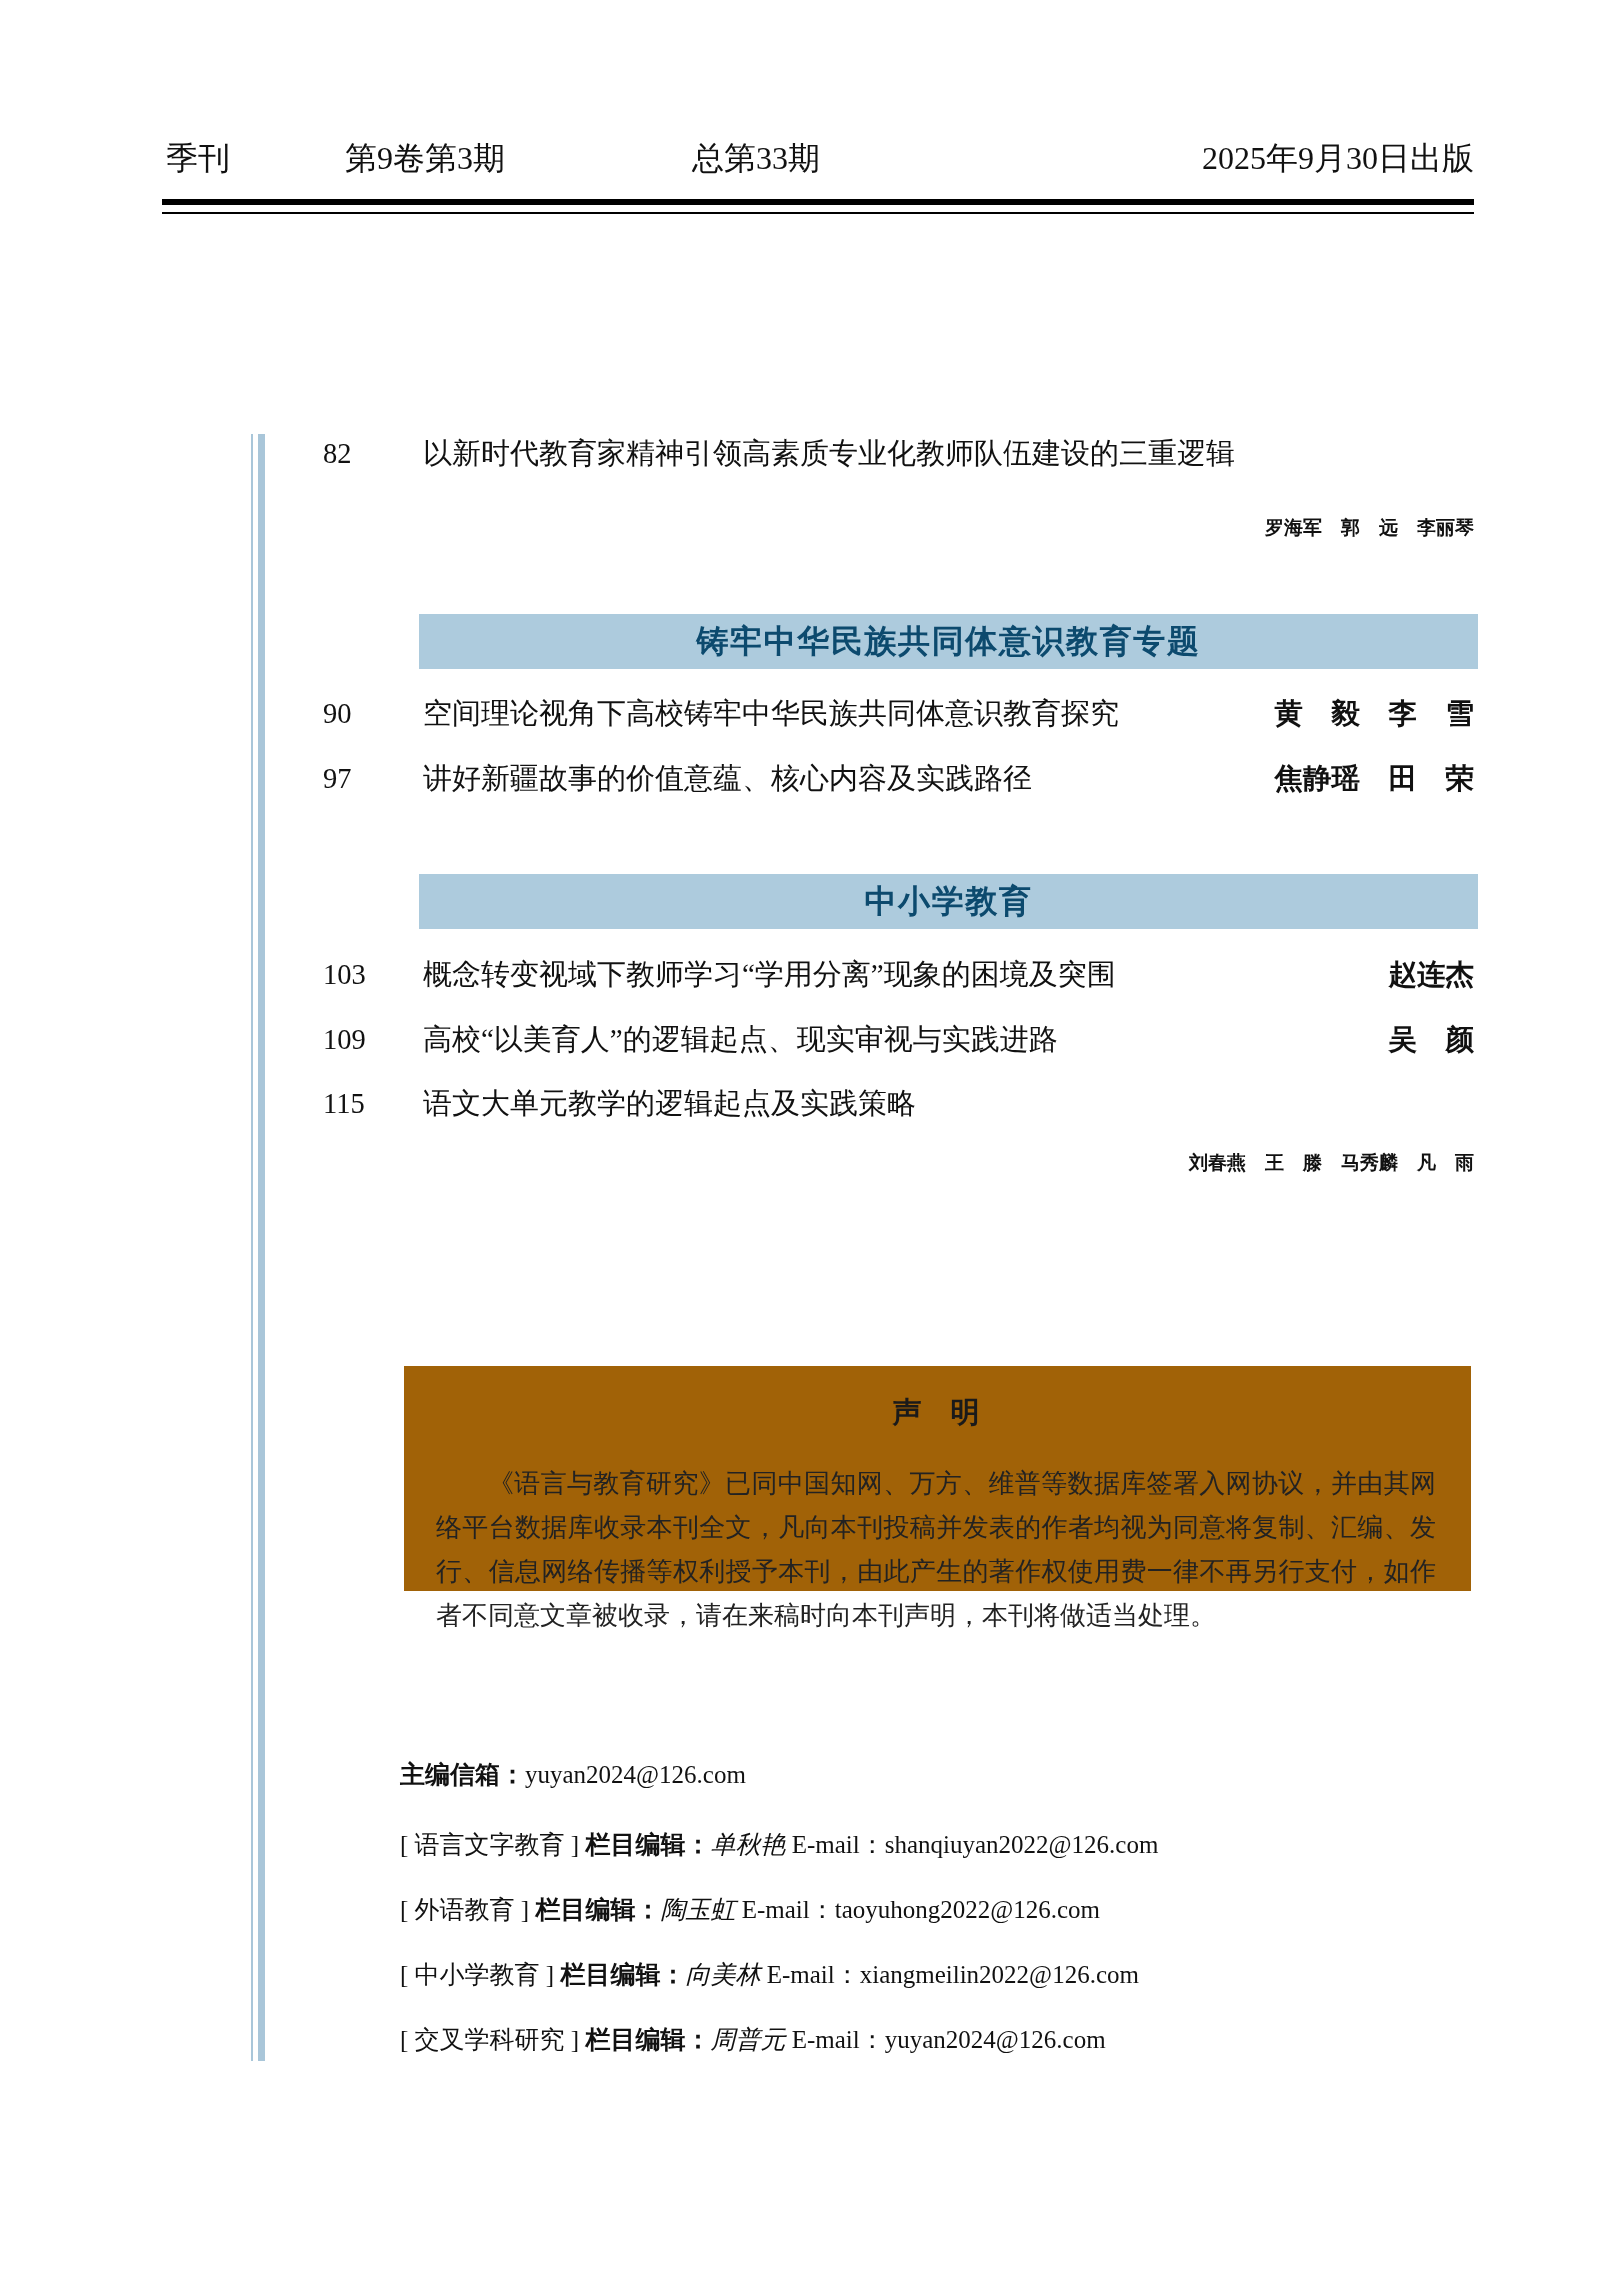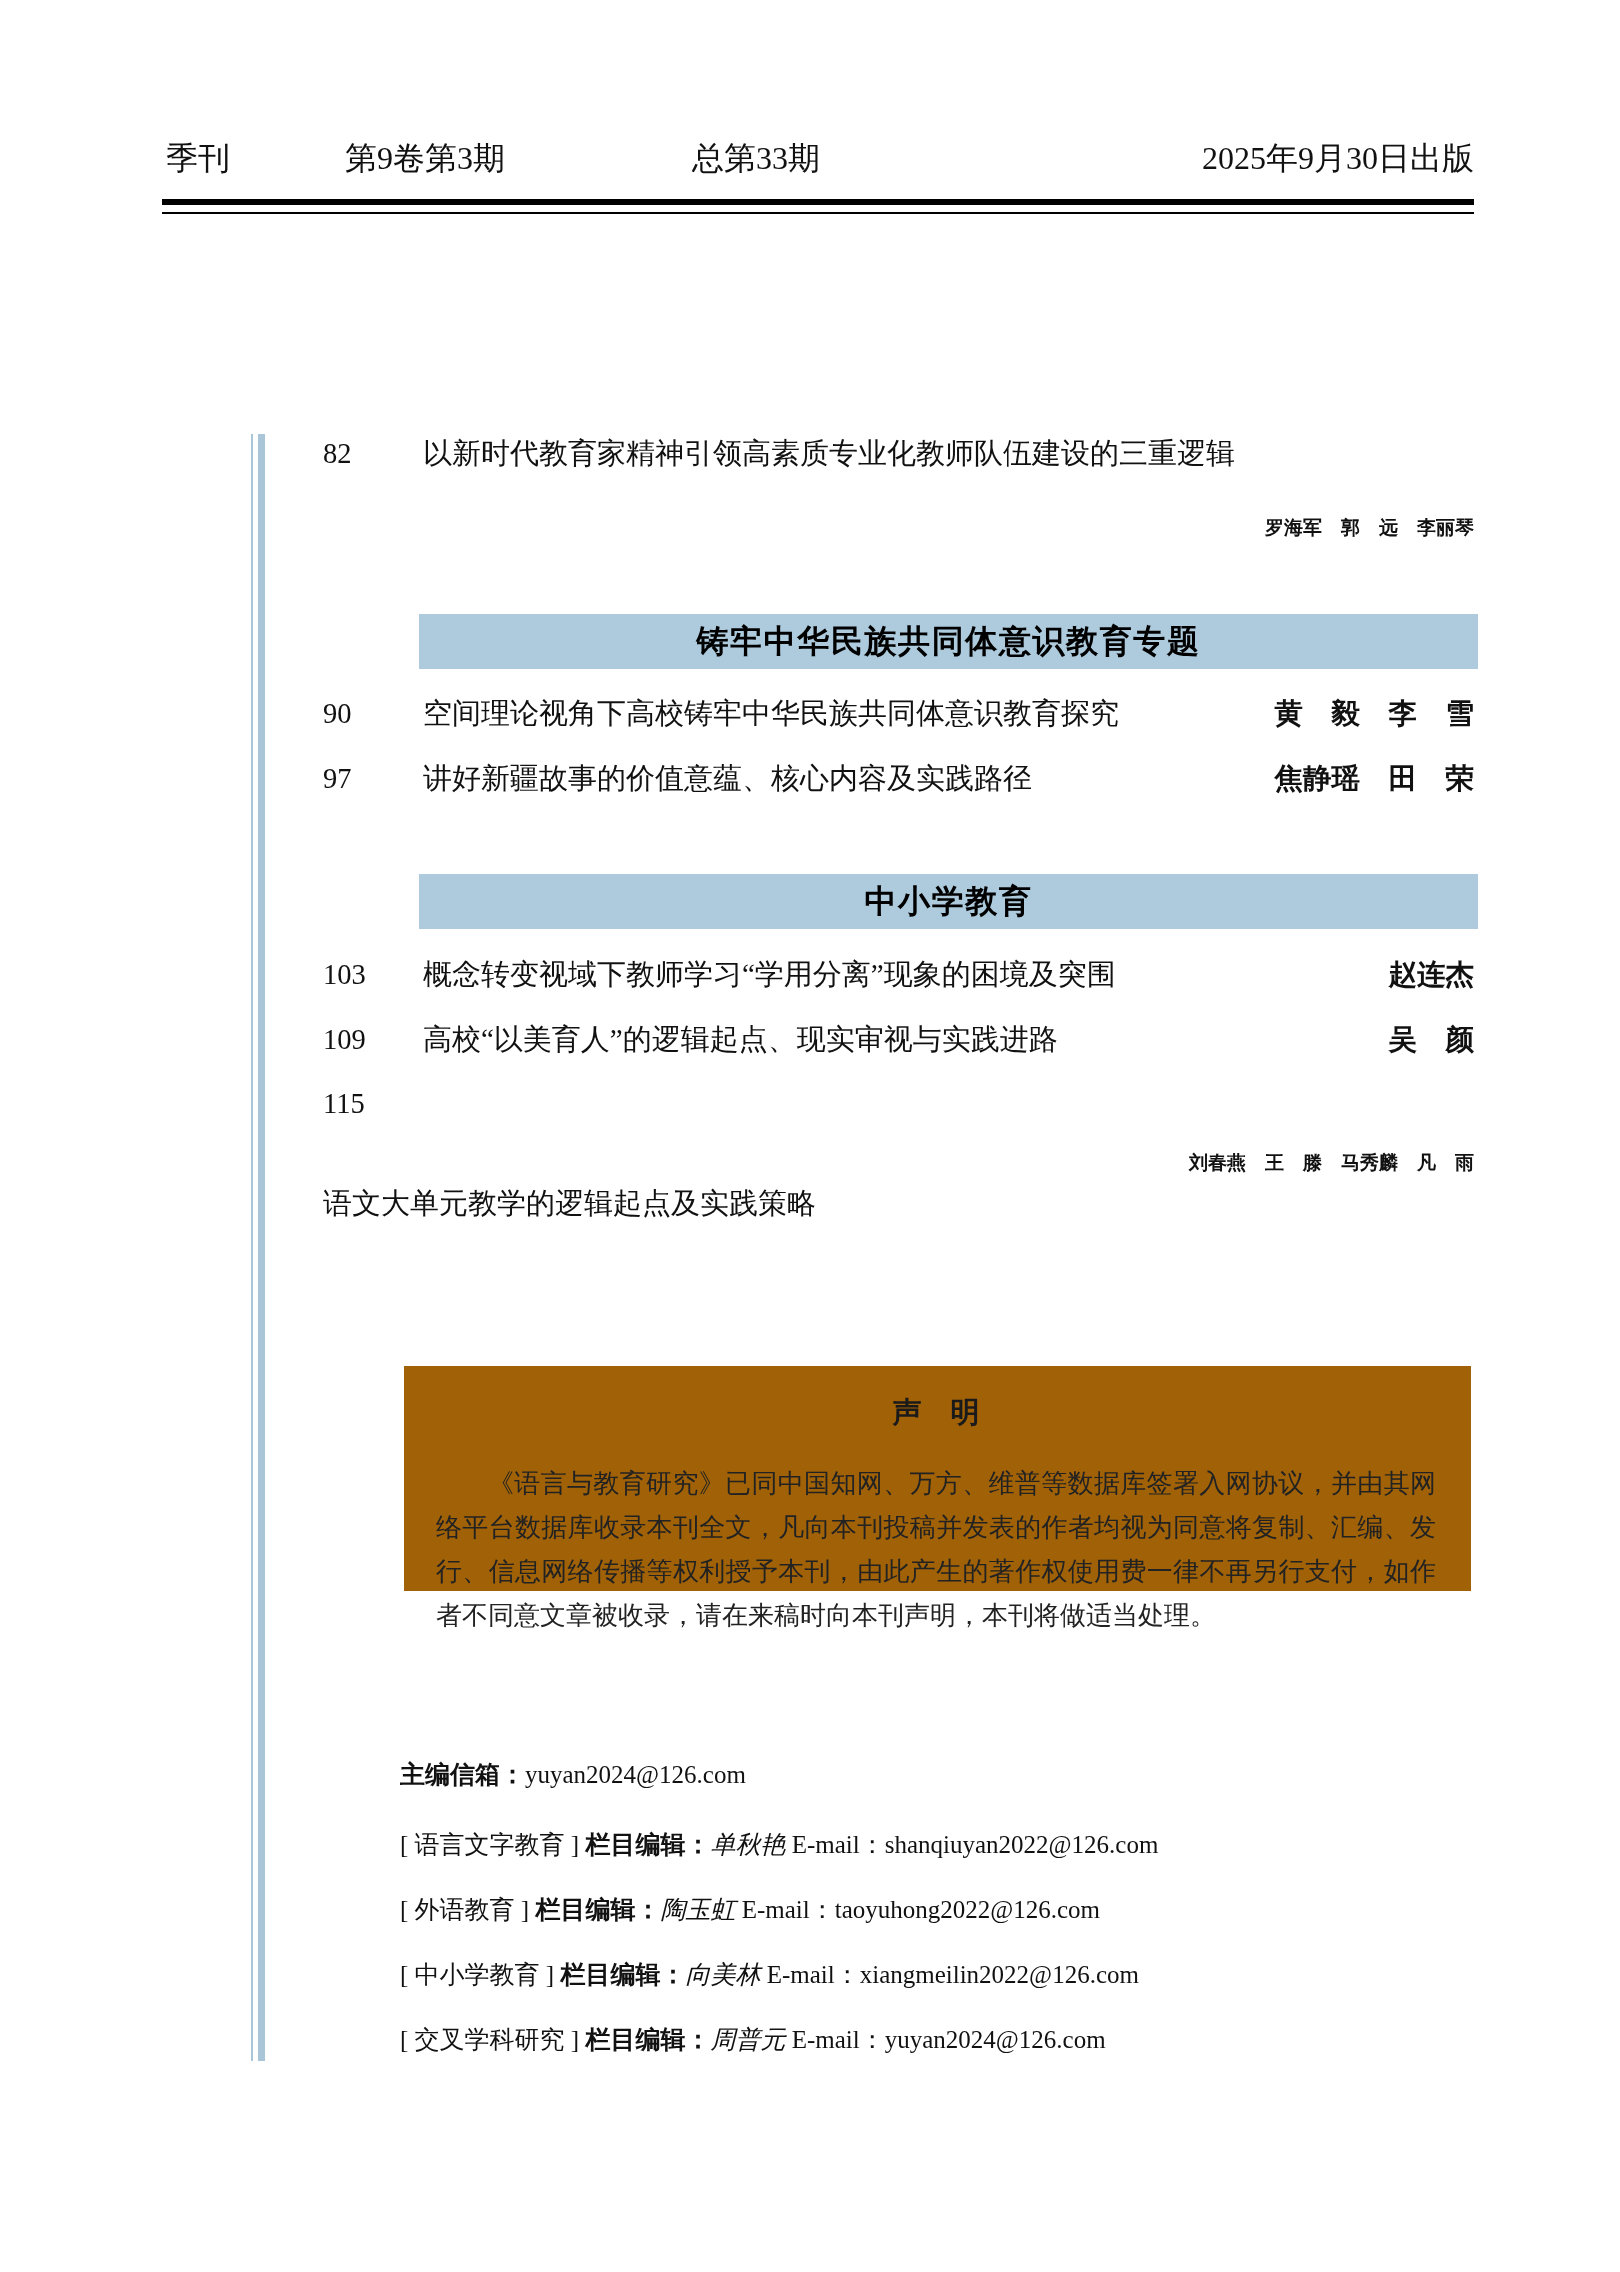--- a/index.html
+++ b/index.html
@@ -28,29 +28,29 @@
   .pg{width:100px;flex:0 0 100px;font-size:28.5px;}
   .ttl{flex:1;white-space:nowrap;}
   .auth{white-space:nowrap;text-align:right;font-family:"Liberation Sans","DejaVu Sans",sans-serif;font-weight:bold;font-size:28.5px;}
   .auth-line{position:absolute;left:317px;right:147px;text-align:right;font-family:"Liberation Sans","DejaVu Sans",sans-serif;font-weight:bold;font-size:19px;line-height:35px;white-space:nowrap;}
   .row-82{top:436px;}
   .authline-1{top:510px;}
   .row-90{top:696px;}
   .row-97{top:761px;}
   .row-103{top:957px;}
   .row-109{top:1022px;}
-  .row-115{top:1086px;flex-direction:column;}
+  .row-115{top:1086px;}
   .authline-2{top:1145px;}
   
   .banner{
     position:absolute;left:419px;width:1059px;height:55px;
     background:#adcbdd;
     display:flex;align-items:center;justify-content:center;
     font-family:"Liberation Sans","DejaVu Sans",sans-serif;
-    font-weight:bold;font-size:32px;letter-spacing:1.6px;color:#000000;
+    font-weight:bold;font-size:32px;letter-spacing:1.6px;color:#0c4a6e;
   }
   .banner-1{top:614px;}
   .banner-2{top:874px;}
   
   .statement{
     position:absolute;left:404px;top:1366px;width:1067px;height:225px;
     background:#a16207;box-sizing:border-box;
     padding:28.5px 35px 0 32px;
   }
   .statement-title{

